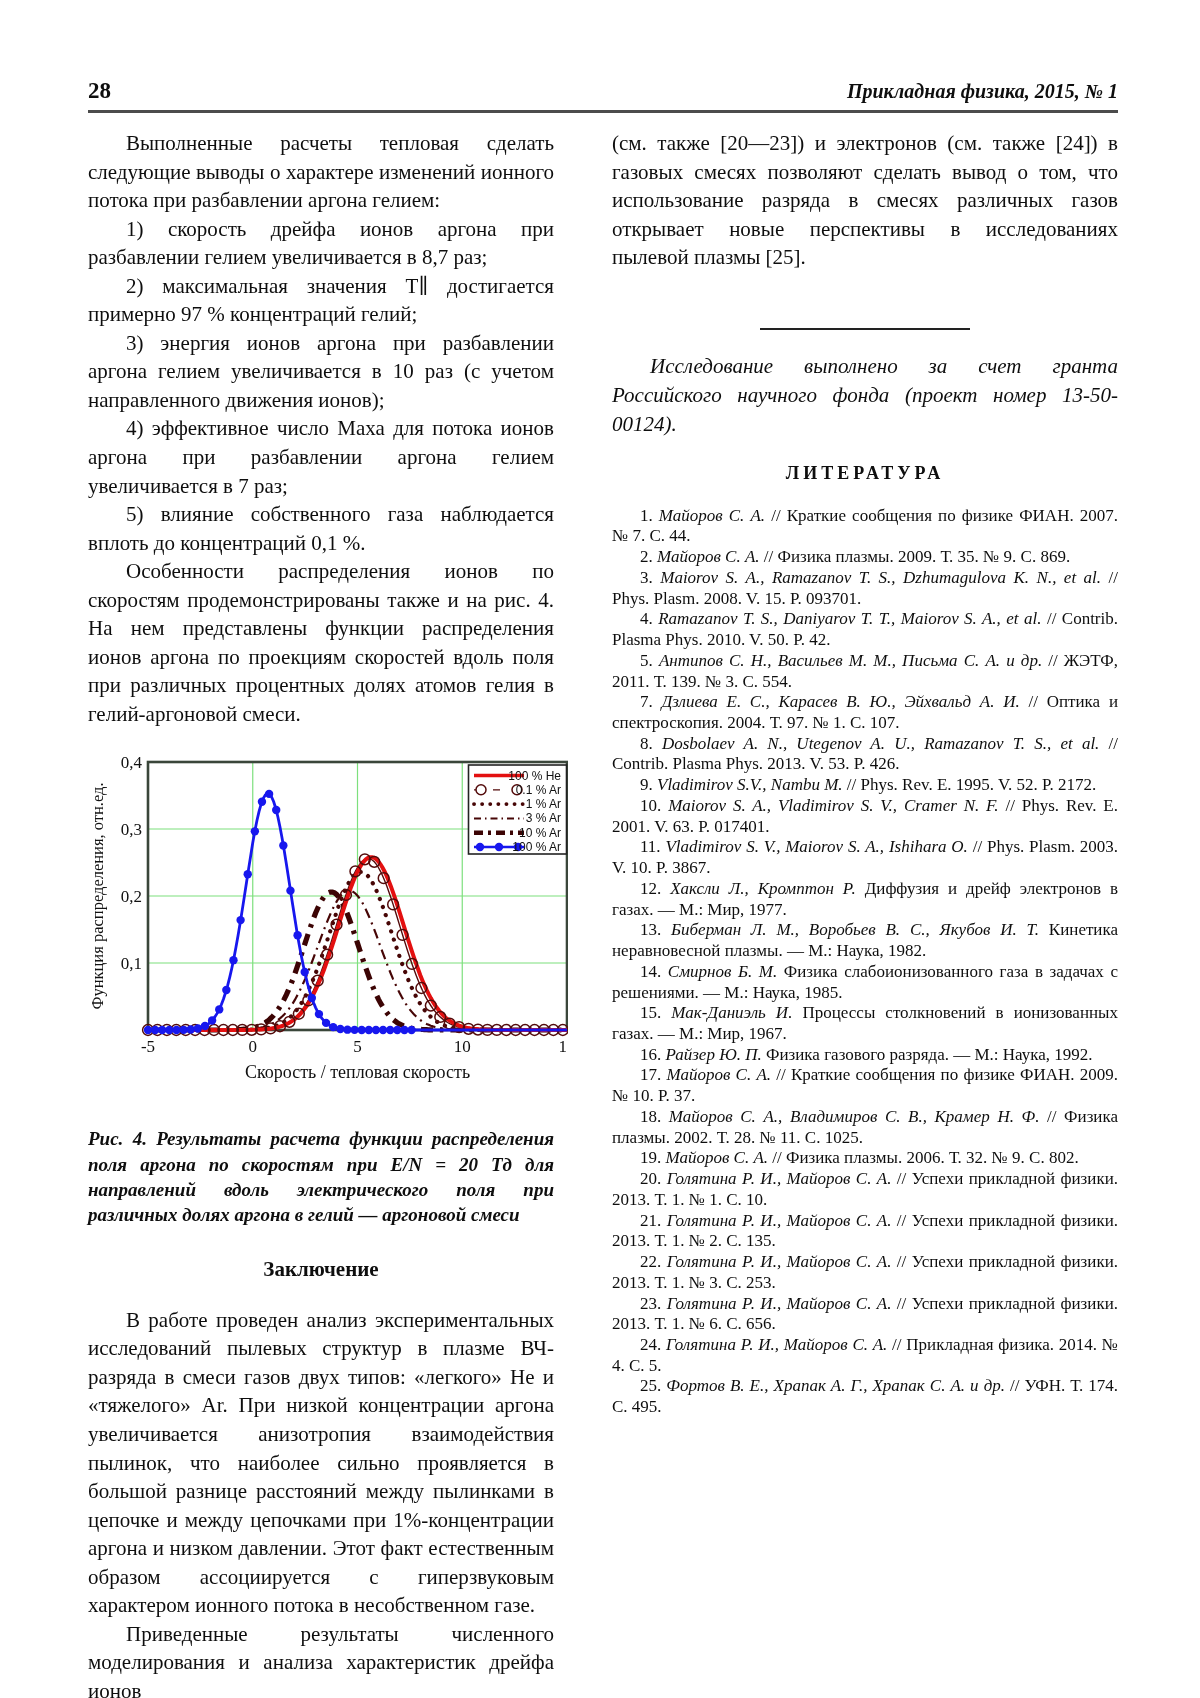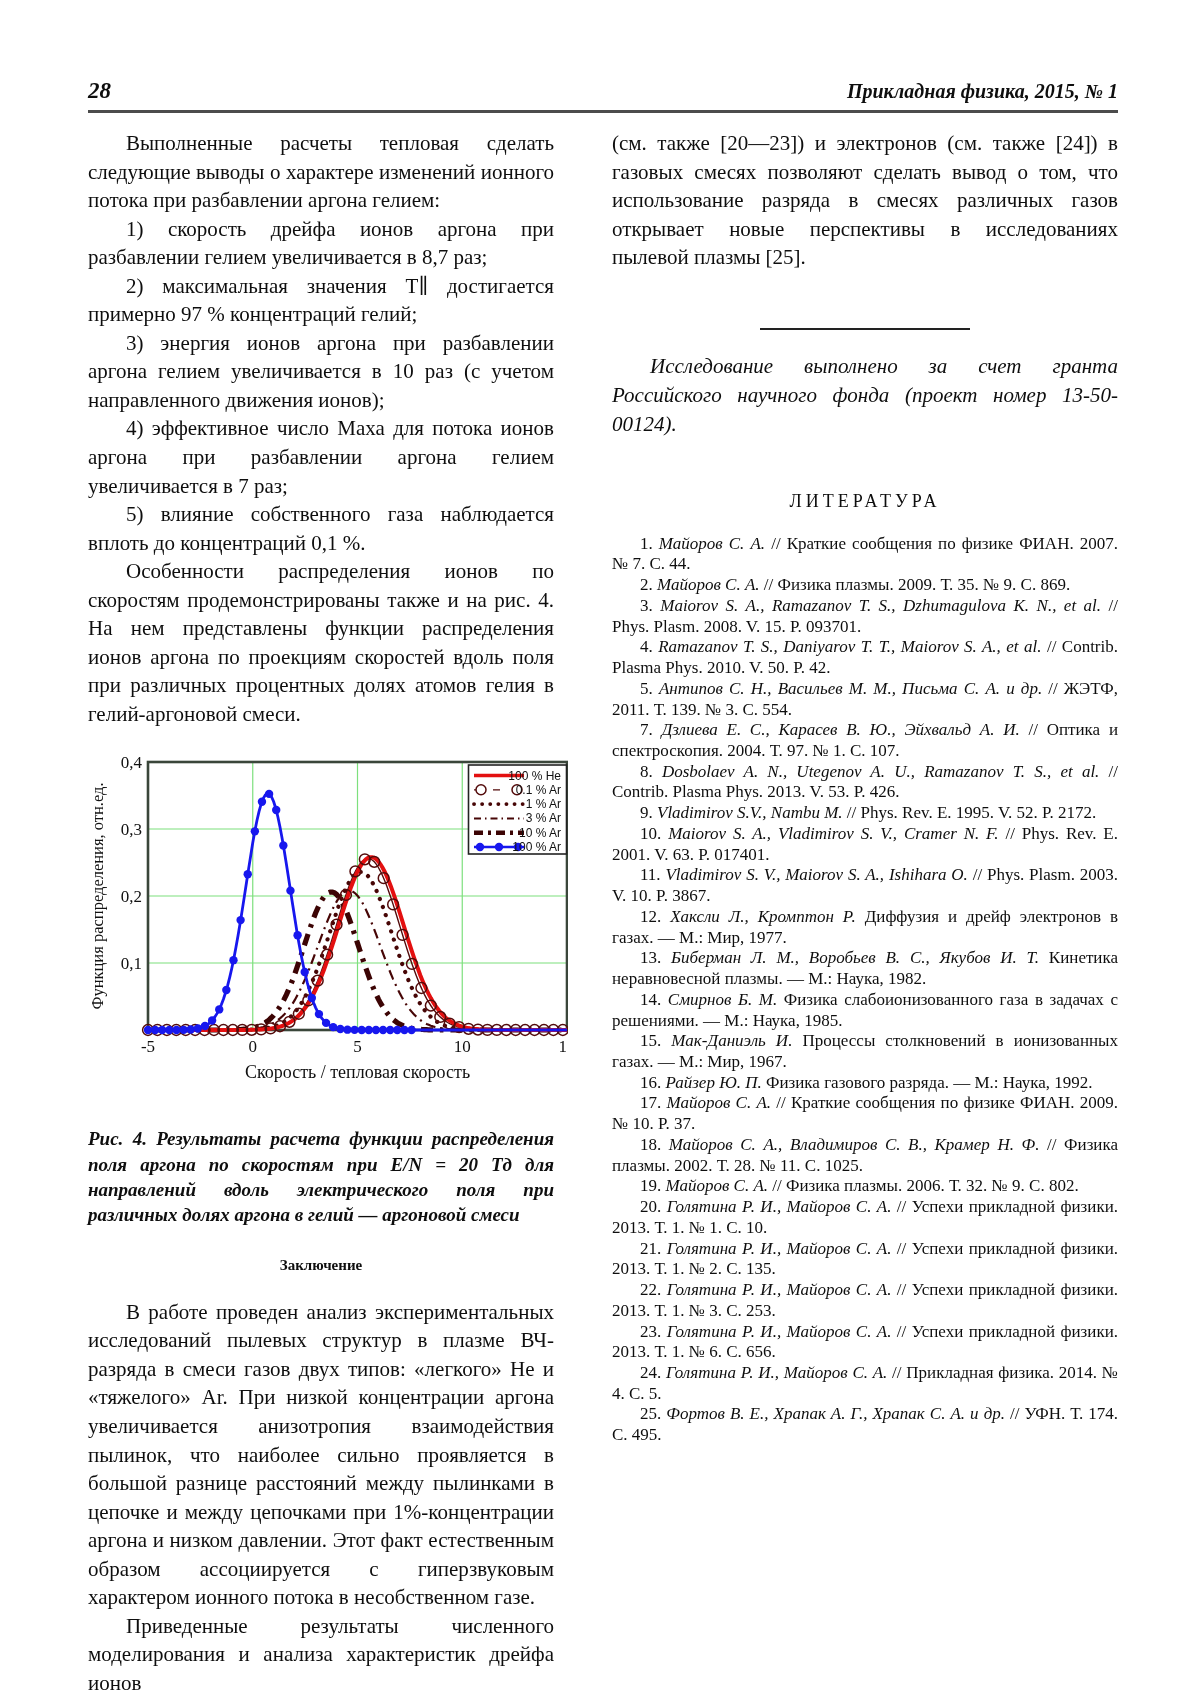--- a/index.html
+++ b/index.html
@@ -4,48 +4,48 @@
 <style>
   html,body{margin:0;padding:0;background:#ffffff;color:#0e0e0e;}
   .page{
     width:1200px;height:1698px;box-sizing:border-box;
     padding:78px 82px 40px 88px;
     font-family:"Liberation Serif","DejaVu Serif",serif;
     position:relative;overflow:hidden;background:#fff;
   }
   
   .hdr{display:flex;justify-content:space-between;align-items:baseline;}
-  .hdr .pg{font-size:23px;font-weight:bold;font-style:italic;}
+  .hdr .pg{font-size:23px;font-weight:bold;}
   .hdr .jr{font-size:20px;font-weight:bold;font-style:italic;}
   .hdr-rule{border:none;border-top:3px solid #4c4c4c;margin:6px 0 16px 0;}
   
   .cols{display:flex;gap:58px;}
   .col-l{width:466px;flex:0 0 466px;}
   .col-r{width:506px;flex:0 0 506px;}
   .col-l p.body, .col-r p.body{
     font-size:21px;line-height:1.36;text-align:justify;text-indent:38px;margin:0;
   }
   p.noindent{text-indent:0 !important;}
   p.justlast{text-align-last:justify;}
   
   .fig-wrap{margin-top:26px;margin-bottom:0;overflow:visible;}
   .fig-caption{
     margin-top:40px;font-size:19px;font-weight:bold;font-style:italic;
     line-height:1.32;text-align:justify;
   }
-  .concl-title{margin-top:30px;text-align:center;font-size:15px;font-weight:bold;}
+  .concl-title{margin-top:30px;text-align:center;font-size:21px;font-weight:bold;}
   .concl-body{margin-top:24px;}
   
   .sep-line{border:none;border-top:2px solid #222;width:210px;margin:56px auto 0 auto;}
   .grant{
     margin-top:22px;font-size:21px;font-style:italic;line-height:1.38;
     text-align:justify;text-indent:38px;
   }
   .lit-title{
-    margin-top:52px;text-align:center;font-size:18px;font-weight:normal;letter-spacing:4px;
+    margin-top:24px;text-align:center;font-size:18px;font-weight:bold;letter-spacing:4px;
   }
   .refs{margin-top:22px;}
   .refs p{
     font-size:17px;line-height:1.22;text-align:justify;text-indent:28px;margin:0;
   }
   .refs .au{font-style:italic;}
   svg text{font-family:"Liberation Serif","DejaVu Serif",serif;}
   svg text.lg{font-family:"Liberation Sans","DejaVu Sans",sans-serif;}
 </style>
 </head>

